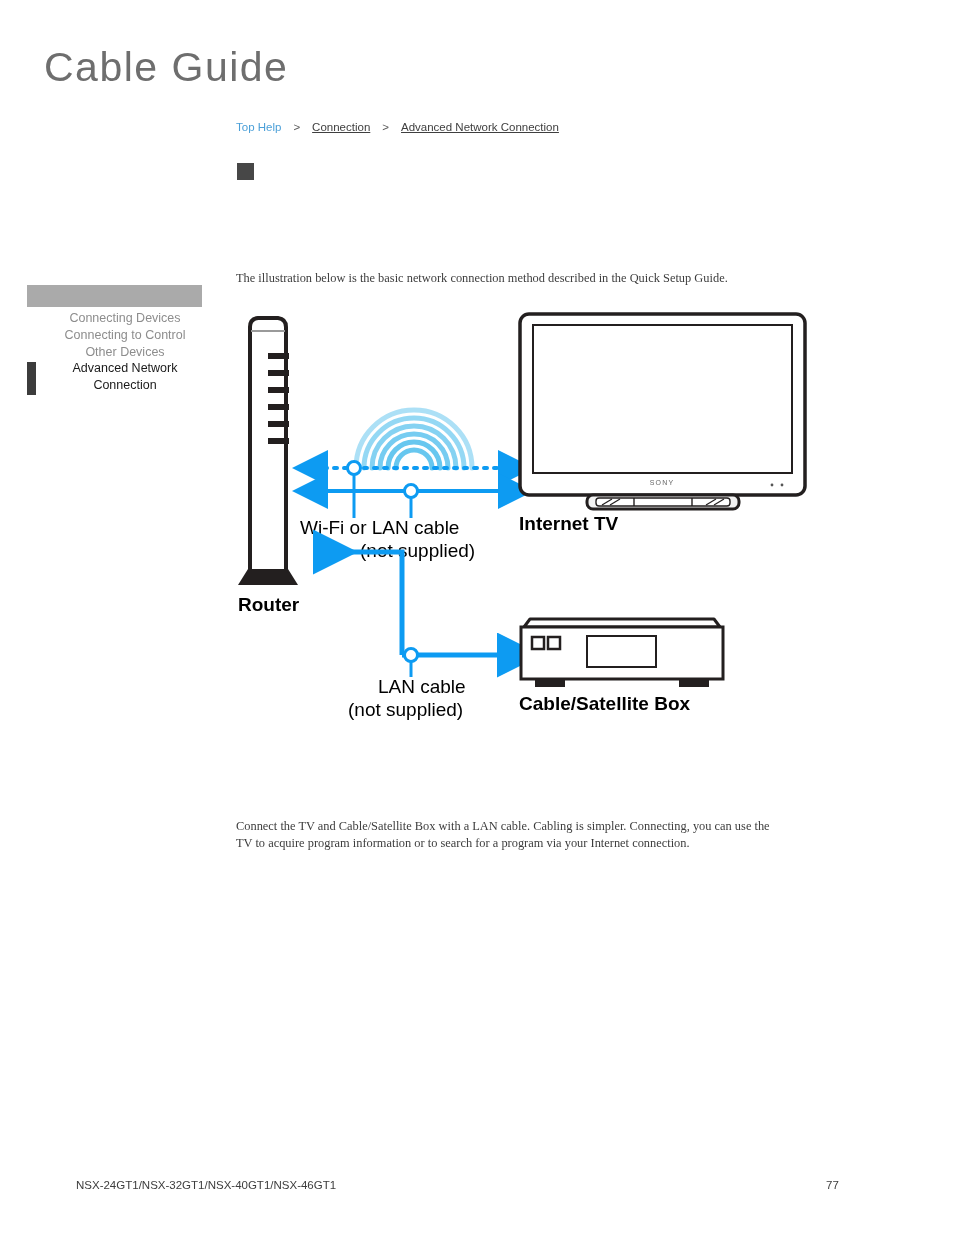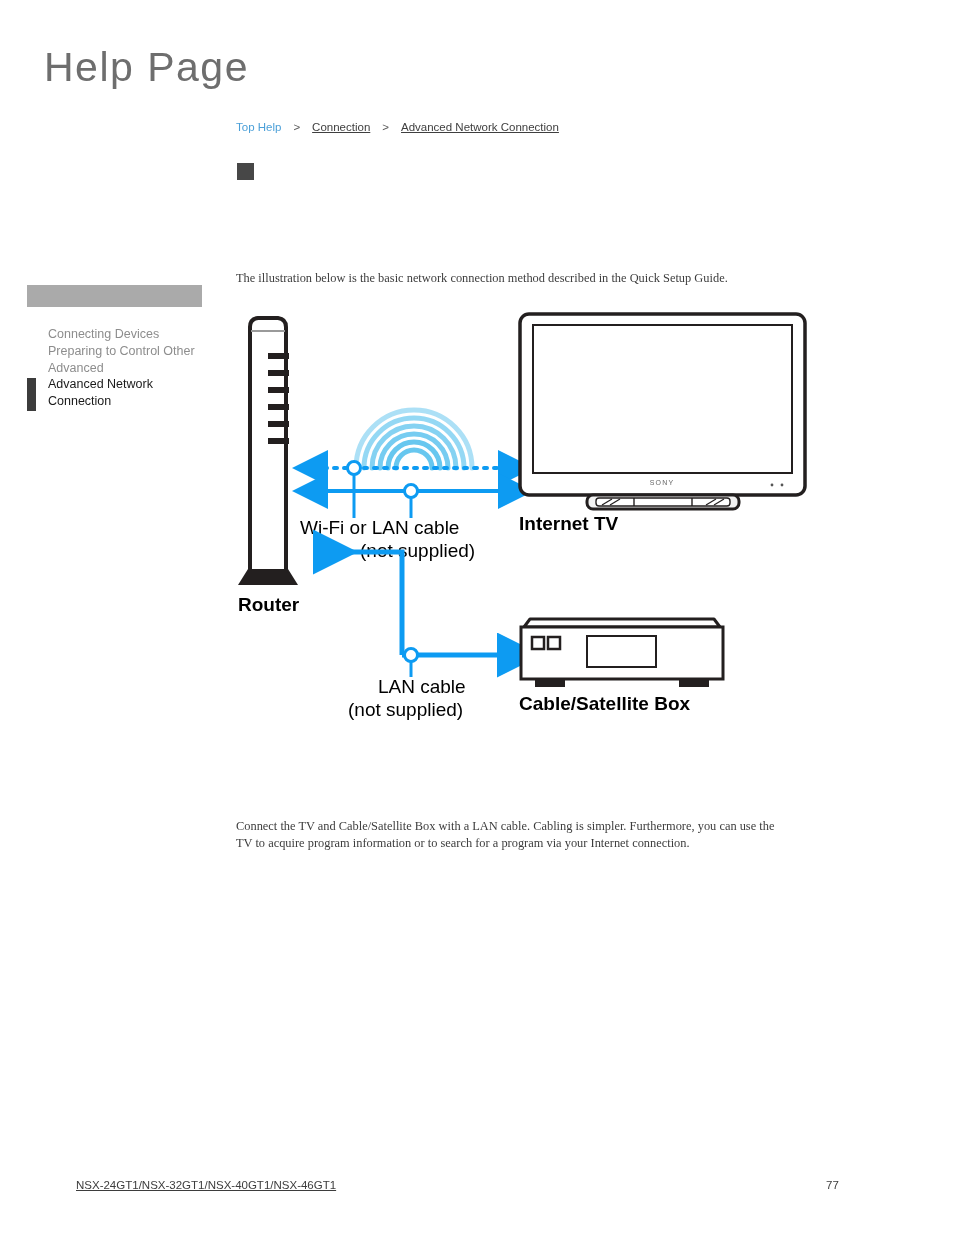--- a/index.html
+++ b/index.html
@@ -69,22 +69,23 @@
     left: 27px;
     top: 285px;
     width: 175px;
   }
   #sidebar-header-bar {
     width: 175px;
     height: 22px;
     background: #aaaaaa;
   }
   #sidebar-list {
-    margin-top: 19px;
+    margin-top: 3px;
     position: relative;
+    text-align: center;
   }
   .side-item {
     position: relative;
     font-size: 12.5px;
     line-height: 16.8px;
     color: #8d8d8d;
     padding-left: 21px;
     margin-bottom: 0px;
   }
   .side-item.active {
@@ -124,50 +125,49 @@
   #diagram svg { display: block; }
 
   
   #footer-model {
     position: absolute;
     left: 76px;
     top: 1179px;
     font-size: 11.5px;
     color: #3d3d3d;
     white-space: nowrap;
-    text-decoration: underline;
   }
   #footer-page {
     position: absolute;
     left: 826px;
     top: 1179px;
     font-size: 11.5px;
     color: #3d3d3d;
   }
 </style>
 </head>
 <body>
 
-<div id="help-guide-logo">Help Page</div>
+<div id="help-guide-logo">Cable Guide</div>
 
 <nav id="breadcrumb">
   <a class="crumb-link" href="#">Top Help</a>
   <span class="crumb-sep">&gt;</span>
   <span class="crumb-text">Connection</span>
   <span class="crumb-sep">&gt;</span>
   <span class="crumb-text">Advanced Network Connection</span>
 </nav>
 
 <div id="section-marker"></div>
 
 <aside id="sidebar">
   <div id="sidebar-header-bar"></div>
   <div id="sidebar-list">
     <div class="side-item">Connecting Devices</div>
-    <div class="side-item">Preparing to Control Other Advanced</div>
+    <div class="side-item">Connecting to Control Other Devices</div>
     <div class="side-item active">Advanced Network Connection</div>
   </div>
 </aside>
 
 <p class="body-para" id="intro-paragraph">The illustration below is the basic network connection method described in the Quick Setup Guide.</p>
 
 <div id="diagram">
 <svg width="600" height="450" viewBox="0 0 600 450" xmlns="http://www.w3.org/2000/svg">
   <defs>
     <marker id="arrowR" markerWidth="9" markerHeight="9" refX="1" refY="4.5" orient="auto" markerUnits="strokeWidth">
@@ -262,16 +262,16 @@
 
     <rect x="302" y="332" width="12" height="12" fill="#ffffff" stroke="#231f1f" stroke-width="2.5"></rect>
     <rect x="318" y="332" width="12" height="12" fill="#ffffff" stroke="#231f1f" stroke-width="2.5"></rect>
 
     <rect x="357" y="331" width="69" height="31" fill="#ffffff" stroke="#231f1f" stroke-width="2"></rect>
   </g>
   <text x="289" y="391" font-family="Liberation Sans, sans-serif" font-size="19" font-weight="bold" fill="#000000" dominant-baseline="hanging">Cable/Satellite Box</text>
 </svg>
 </div>
 
-<p class="body-para" id="outro-paragraph">Connect the TV and Cable/Satellite Box with a LAN cable. Cabling is simpler. Furthermore, you can use the TV to acquire program information or to search for a program via your Internet connection.</p>
+<p class="body-para" id="outro-paragraph">Connect the TV and Cable/Satellite Box with a LAN cable. Cabling is simpler. Connecting, you can use the TV to acquire program information or to search for a program via your Internet connection.</p>
 
 <div id="footer-model">NSX-24GT1/NSX-32GT1/NSX-40GT1/NSX-46GT1</div>
 <div id="footer-page">77</div>
 
 </body></html>

